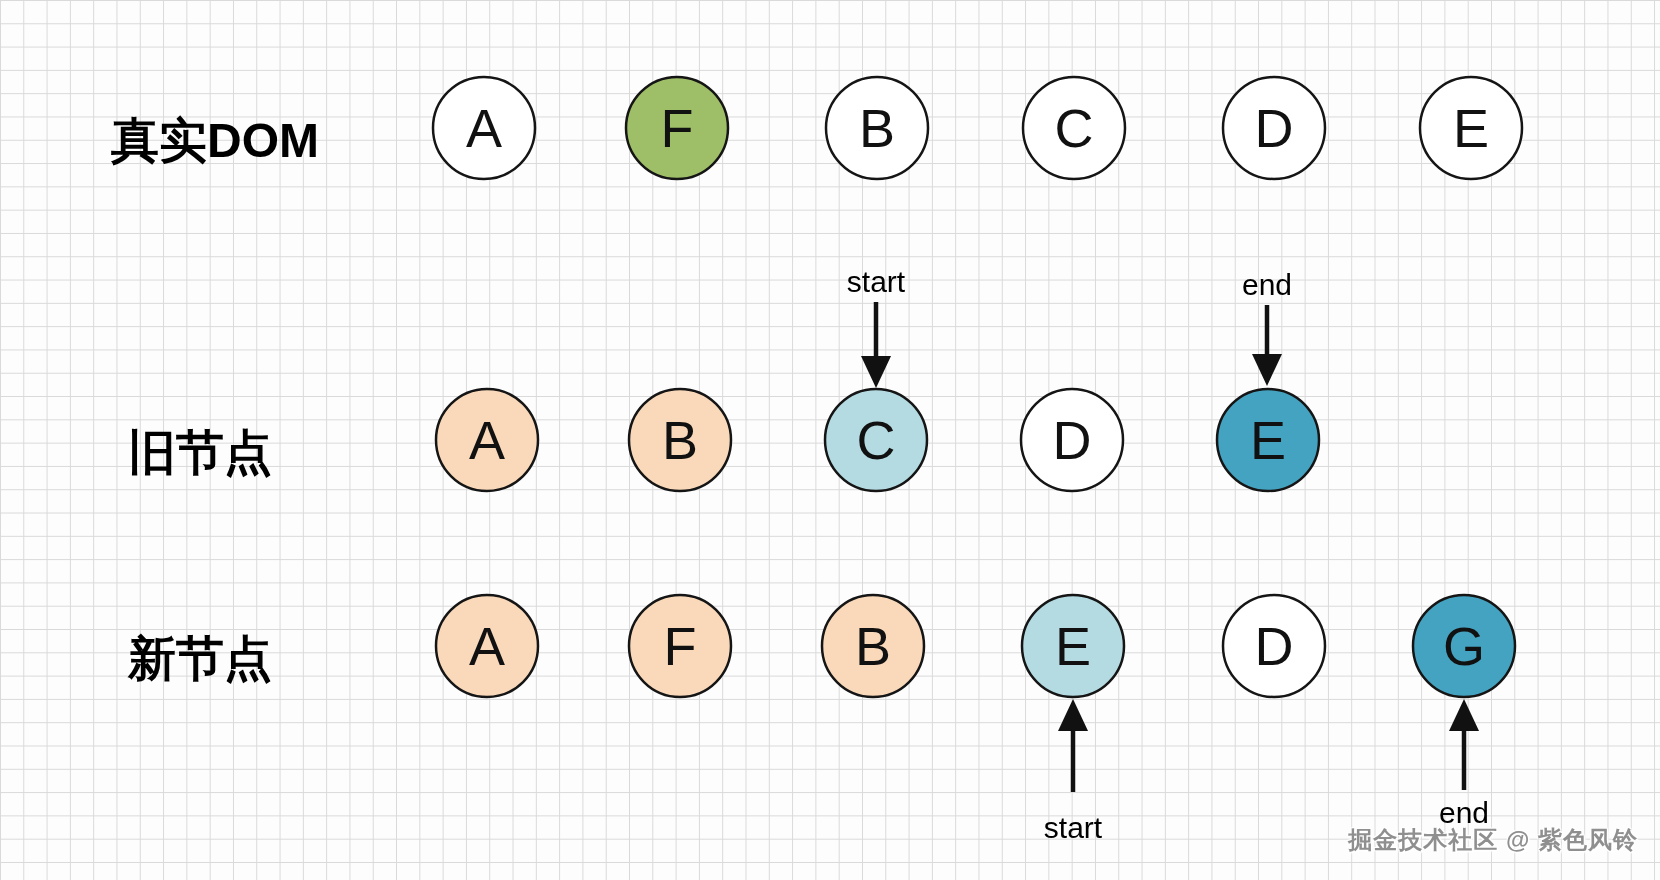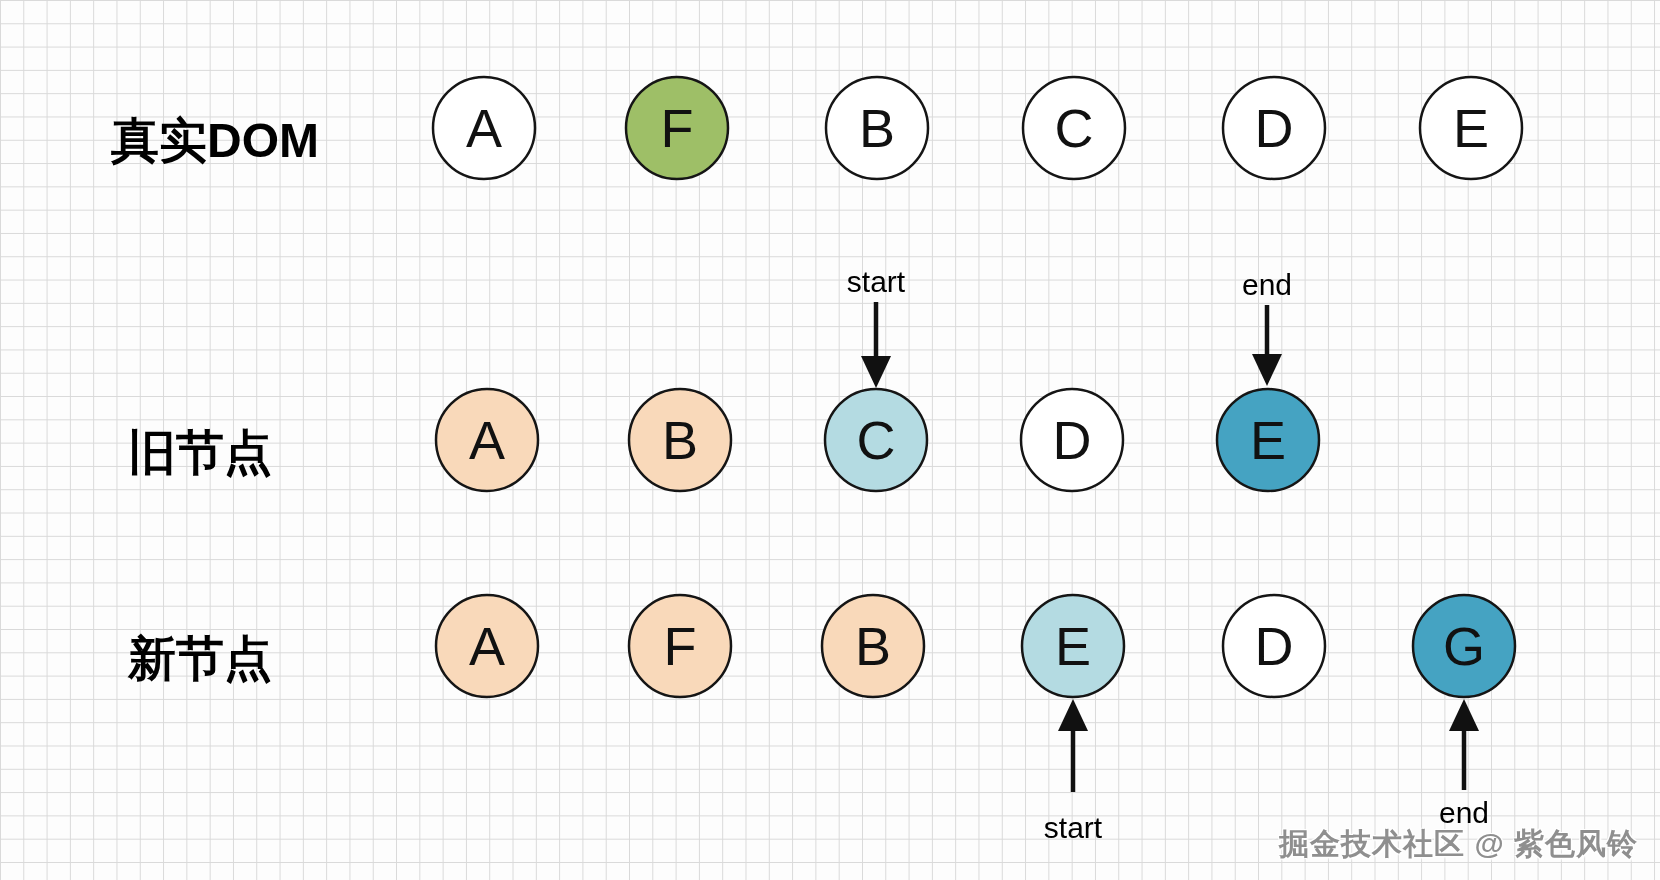--- a/index.html
+++ b/index.html
@@ -17,21 +17,21 @@
   svg#diagram { position:absolute; left:0; top:0; }
   .row-label   { font-size:48px; font-weight:600; fill:#000000; }
   .node-letter { font-size:54px; font-weight:500; fill:#111111; }
   .pointer-label { font-size:30px; font-weight:400; fill:#000000; }
   .pointer-line { stroke:#111111; stroke-width:4.5px; }
   .pointer-head { fill:#111111; }
   .node-circle  { stroke:#151515; stroke-width:2.5px; }
   .watermark {
     position:absolute;
     right:22px; top:824px;
-    font-size:30px; font-weight:bold;
+    font-size:24px; font-weight:bold;
     color:#8f8f8f; letter-spacing:1px;
     text-shadow:-1px -1px 0 #ffffff, 1px -1px 0 #ffffff,
                 -1px 1px 0 #ffffff, 1px 1px 0 #ffffff,
                  2px 2px 2px rgba(255,255,255,0.85);
     white-space:nowrap;
   }
 </style>
 </head>
 <body>
 

